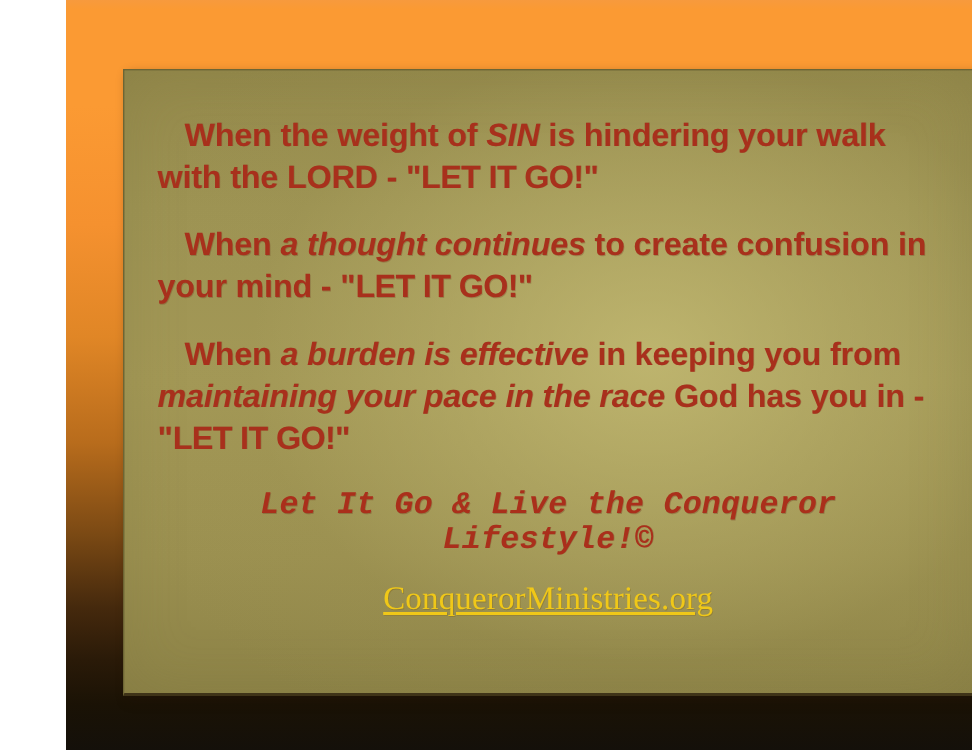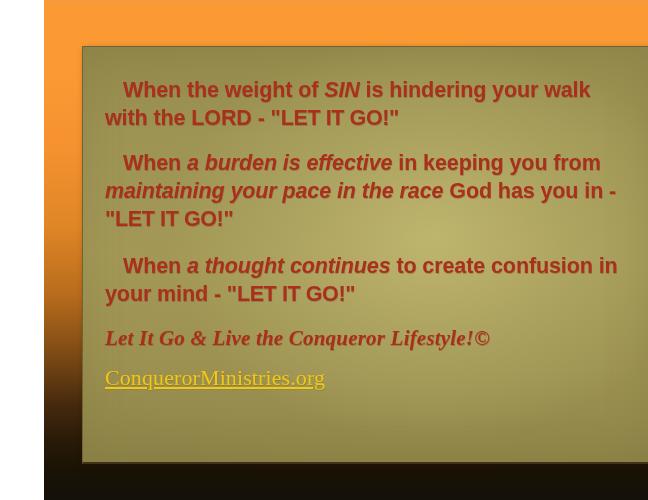--- a/index.html
+++ b/index.html
@@ -82,32 +82,33 @@
   .it { font-style: italic; }
   .shout {
     font-weight: 800;
     font-style: normal;
     letter-spacing: -0.4px;
   }
 
   
   .tagline {
     color: #aa2f1b;
-    font-family: Liberation Serif, serif;
+    font-family: Liberation Mono, monospace;
     font-size: 21px;
     font-weight: bold;
     font-style: italic;
-    text-align: left;
+    text-align: center;
     margin: 0 0 14px 0;
     letter-spacing: 0.2px;
     text-shadow: 0.5px 0.5px 0px rgba(90,20,10,0.25);
   }
 
   
   .linkwrap {
+    text-align: center;
     margin: 0;
   }
   .sitelink {
     color: #f0c818;
     font-family: "Liberation Serif", "DejaVu Serif", serif;
     font-size: 22px;
     font-weight: normal;
     text-decoration: underline;
     text-underline-offset: 2px;
     letter-spacing: 0.1px;
@@ -117,23 +118,23 @@
 </style>
 </head>
 <body>
 
 <div id="slide">
 
   <div id="panel">
 
     <p class="para p1"><span>When the weight of  </span><span class="it">SIN</span><span>  is hindering your walk with the LORD - "</span><span class="shout">LET IT GO!</span><span>"</span></p>
 
+    <p class="para p2"><span>When </span><span class="it">a thought continues</span><span> to create confusion in your mind - "</span><span class="shout">LET IT GO!</span><span>"</span></p>
+
     <p class="para p3"><span>When </span><span class="it">a burden is effective</span><span> in keeping you from </span><span class="it">maintaining your pace in the race</span><span> God has you in - "</span><span class="shout">LET IT GO!</span><span>"</span></p>
-
-    <p class="para p2"><span>When </span><span class="it">a thought continues</span><span> to create confusion in your mind - "</span><span class="shout">LET IT GO!</span><span>"</span></p>
 
 
     <p class="tagline">Let It Go &amp; Live the Conqueror Lifestyle!©</p>
 
     <p class="linkwrap">
       <a class="sitelink" href="#">ConquerorMinistries.org</a>
     </p>
 
   </div>
 </div>

